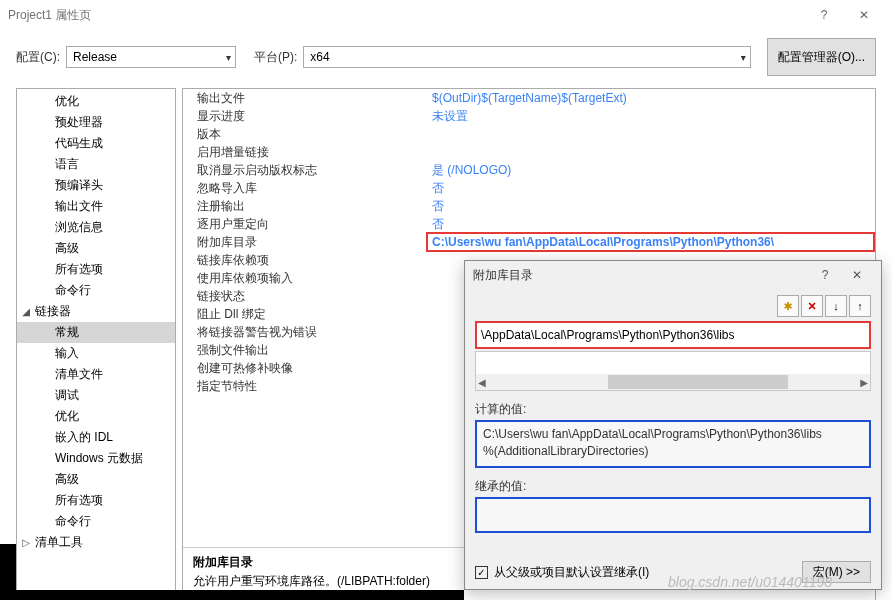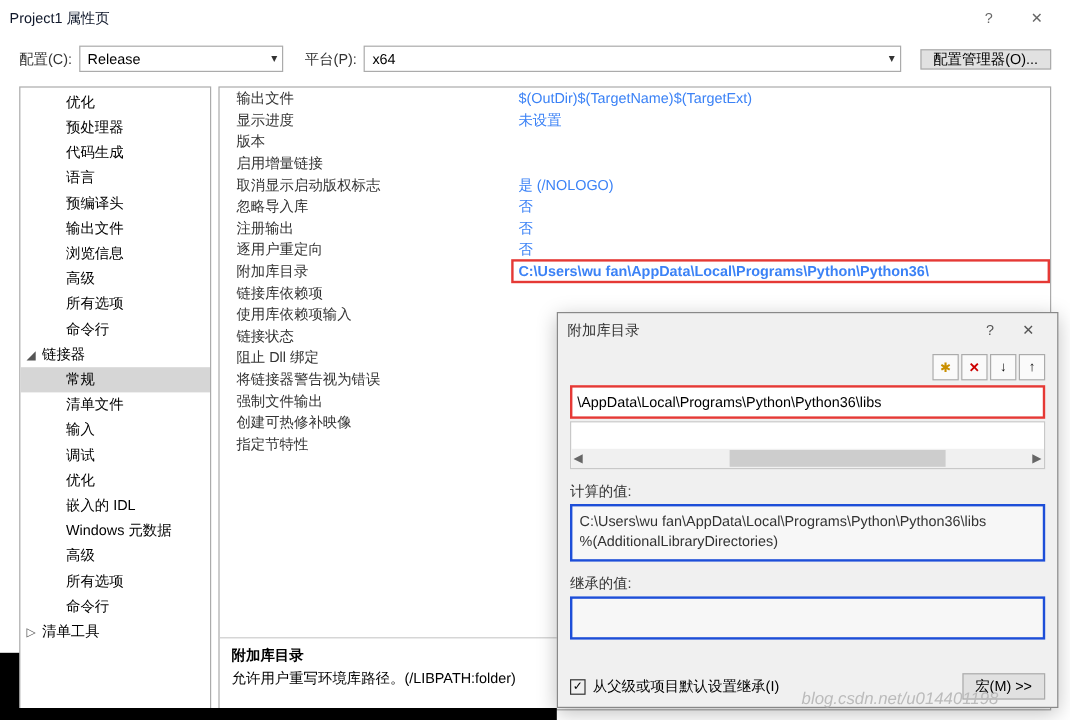--- a/index.html
+++ b/index.html
@@ -1,24 +1,24 @@
 <!DOCTYPE html>
 <html><head>
 <meta charset="utf-8">
 <style>
 * { box-sizing: border-box; margin: 0; padding: 0; font-family: "Microsoft YaHei", "Segoe UI", sans-serif; font-size: 12px; }
 body { background: #fff; width: 892px; height: 600px; overflow: hidden; position: relative; }
 .titlebar { height: 30px; display: flex; align-items: center; padding: 0 8px; background: #fff; }
-.titlebar .title { flex: 1; color: #0f172a; }
+.titlebar .title { flex: 1; color: #737373; }
 .titlebar .btn { width: 40px; height: 30px; display: flex; align-items: center; justify-content: center; color: #666; }
 .toprow { display: flex; align-items: center; gap: 6px; padding: 8px 16px 12px 16px; border-bottom: none; }
 .toprow label { color: #333; }
 .combo { position: relative; height: 22px; border: 1px solid #ababab; background: #fff; display: flex; align-items: center; padding: 0 18px 0 6px; }
 .combo .chev { position: absolute; right: 4px; top: 50%; transform: translateY(-50%); font-size: 10px; color: #333; }
-.btn-std { height: 17px; border: 1px solid #ababab; background: #e1e1e1; padding: 0 10px; display: flex; align-items: center; }
+.btn-std { height: 38px; border: 1px solid #ababab; background: #e1e1e1; padding: 0 10px; display: flex; align-items: center; }
 .main { display: flex; padding: 0 16px; gap: 6px; height: calc(100% - 80px); }
 .tree { width: 160px; border: 1px solid #ababab; background: #fff; overflow: hidden; }
 .tree-inner { padding: 2px 0; }
 .tree-item { padding: 2px 4px; display: flex; align-items: center; gap: 4px; cursor: default; }
 .tree-item .exp { width: 10px; text-align: center; color: #555; font-size: 10px; }
 .tree-item.d1 { padding-left: 20px; }
 .tree-item.d1 .lbl { padding-left: 4px; }
 .tree-item.sel { background: #d6d6d6; }
 .props { flex: 1; border: 1px solid #ababab; background: #fff; display: flex; flex-direction: column; }
 .grid { flex: 1; overflow: hidden; }
@@ -120,25 +120,25 @@
         <div class="tree-item">
           <span class="exp">◢</span>
           <span class="lbl">链接器</span>
         </div>
         <div class="tree-item d1 sel">
           <span class="exp"></span>
           <span class="lbl">常规</span>
         </div>
         <div class="tree-item d1">
           <span class="exp"></span>
+          <span class="lbl">输入</span>
+        </div>
+        <div class="tree-item d1">
+          <span class="exp"></span>
           <span class="lbl">清单文件</span>
-        </div>
-        <div class="tree-item d1">
-          <span class="exp"></span>
-          <span class="lbl">输入</span>
         </div>
         <div class="tree-item d1">
           <span class="exp"></span>
           <span class="lbl">调试</span>
         </div>
         <div class="tree-item d1">
           <span class="exp"></span>
           <span class="lbl">优化</span>
         </div>
         <div class="tree-item d1">

